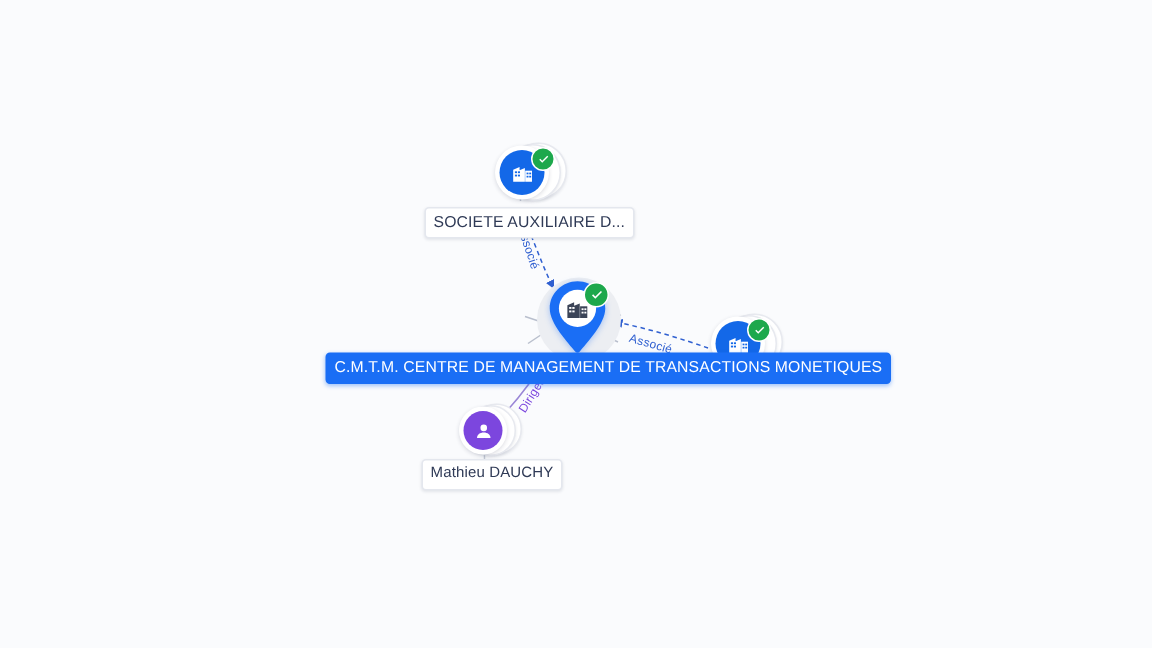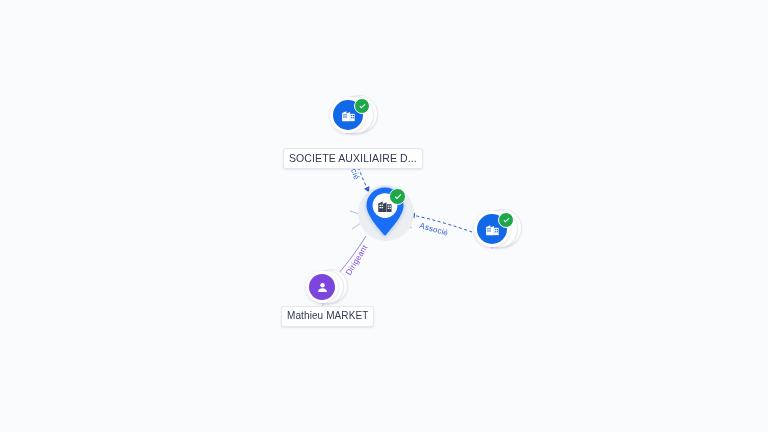--- a/index.html
+++ b/index.html
@@ -193,21 +193,21 @@
         <rect x="15.6" y="14.4" width="1.8" height="1.6" fill="#1368e8"></rect>
         <rect x="18.1" y="14.4" width="1.8" height="1.6" fill="#1368e8"></rect>
       </svg>
     </div>
     <div class="check-badge" style="left:32px; top:4px; width:14px; height:14px;">
       <svg width="9" height="9" viewBox="0 0 24 24" aria-hidden="true">
         <path d="M20 6.5L9.3 17.2 4 11.9l1.8-1.8 3.5 3.5L18.2 4.7z" fill="#ffffff"></path>
       </svg>
     </div>
   </div>
-  <div class="node-label" style="left:283px; top:148px;text-align:center;">SOCIETE AUXILIAIRE D...</div>
+  <div class="node-label" style="left:283px; top:138px;text-align:center;">SOCIETE AUXILIAIRE D...</div>
 
   <div class="node" style="left:466px; top:208px; width:60px; height:46px;">
     <div class="stack" style="left:18px; top:1px; width:36px; height:36px;"></div>
     <div class="stack" style="left:14px; top:2px; width:36px; height:36px;"></div>
     <div class="disc" style="left:8px; top:3px; width:36px; height:36px;"></div>
     <div class="company-circle" style="left:11px; top:6px; width:30px; height:30px;">
       <svg width="17" height="17" viewBox="0 0 24 24" aria-hidden="true">
         <path d="M3 20V8.6l6-2.6v3.2l5-2.1V20H3z" fill="#ffffff"></path>
         <rect x="14.3" y="9.6" width="6.4" height="10.4" fill="#ffffff"></rect>
         <rect x="4.6" y="10.2" width="2" height="1.7" fill="#1368e8"></rect>
@@ -231,21 +231,21 @@
     <div class="stack" style="left:16px; top:1px; width:32px; height:32px;"></div>
     <div class="stack" style="left:12px; top:2px; width:32px; height:32px;"></div>
     <div class="disc" style="left:8px; top:3px; width:32px; height:32px;"></div>
     <div class="person-circle" style="left:11px; top:6px; width:26px; height:26px;">
       <svg width="15" height="15" viewBox="0 0 24 24" aria-hidden="true">
         <circle cx="12" cy="8.4" r="3.5" fill="#ffffff"></circle>
         <path d="M4.8 19.2c0-3.7 3.2-5.9 7.2-5.9s7.2 2.2 7.2 5.9z" fill="#ffffff"></path>
       </svg>
     </div>
   </div>
-  <div class="node-label person" style="left:281px; top:306px;">Mathieu MARKET</div>
+  <div class="node-label person" style="left:281px; top:306px;">Mathieu DAUCHY</div>
 
   <div class="halo" style="left:358px; top:185px; width:56px; height:56px;"></div>
 
   <div class="node" style="left:363px; top:186px; width:44px; height:54px;">
 
     <svg width="44" height="54" viewBox="0 0 44 54" aria-hidden="true" style="position:absolute; left:0; top:0; filter: drop-shadow(0 1px 2px rgba(26,110,245,0.35));">
       <path d="M22 1.5c-10.2 0-18.5 8.1-18.5 18.1 0 10.4 12.6 23 17.1 28.9a1.8 1.8 0 0 0 2.8 0C27.9 42.6 40.5 30 40.5 19.6 40.5 9.6 32.2 1.5 22 1.5z" fill="#1a6ef5"></path>
       <circle cx="22" cy="19.6" r="12.4" fill="#ffffff"></circle>
     </svg>
 
@@ -263,14 +263,15 @@
         <rect x="18.1" y="14.4" width="1.8" height="1.6" fill="#ffffff"></rect>
       </svg>
     </div>
     <div class="check-badge" style="left:26px; top:2px; width:15px; height:15px;">
       <svg width="10" height="10" viewBox="0 0 24 24" aria-hidden="true">
         <path d="M20 6.5L9.3 17.2 4 11.9l1.8-1.8 3.5 3.5L18.2 4.7z" fill="#ffffff"></path>
       </svg>
     </div>
   </div>
 
+  <div class="node-label selected" style="left:217px; top:235px;">C.M.T.M. CENTRE DE MANAGEMENT DE TRANSACTIONS MONETIQUES</div>
 
 </div>
 
 </body></html>

